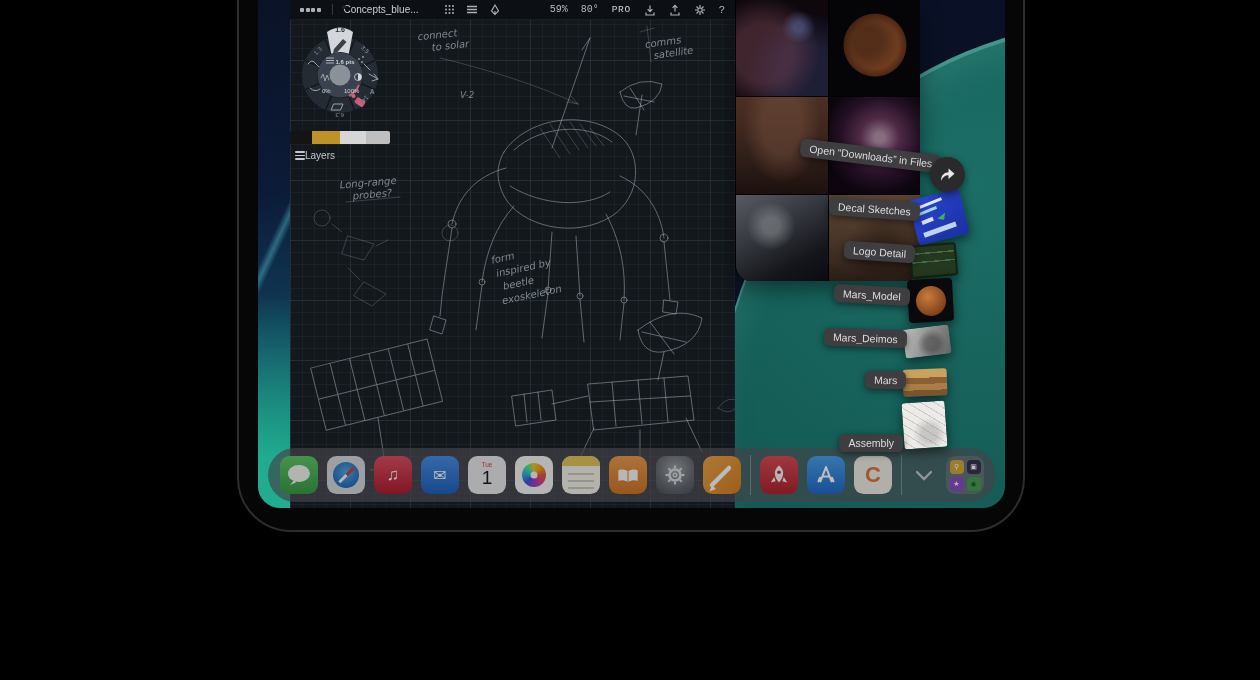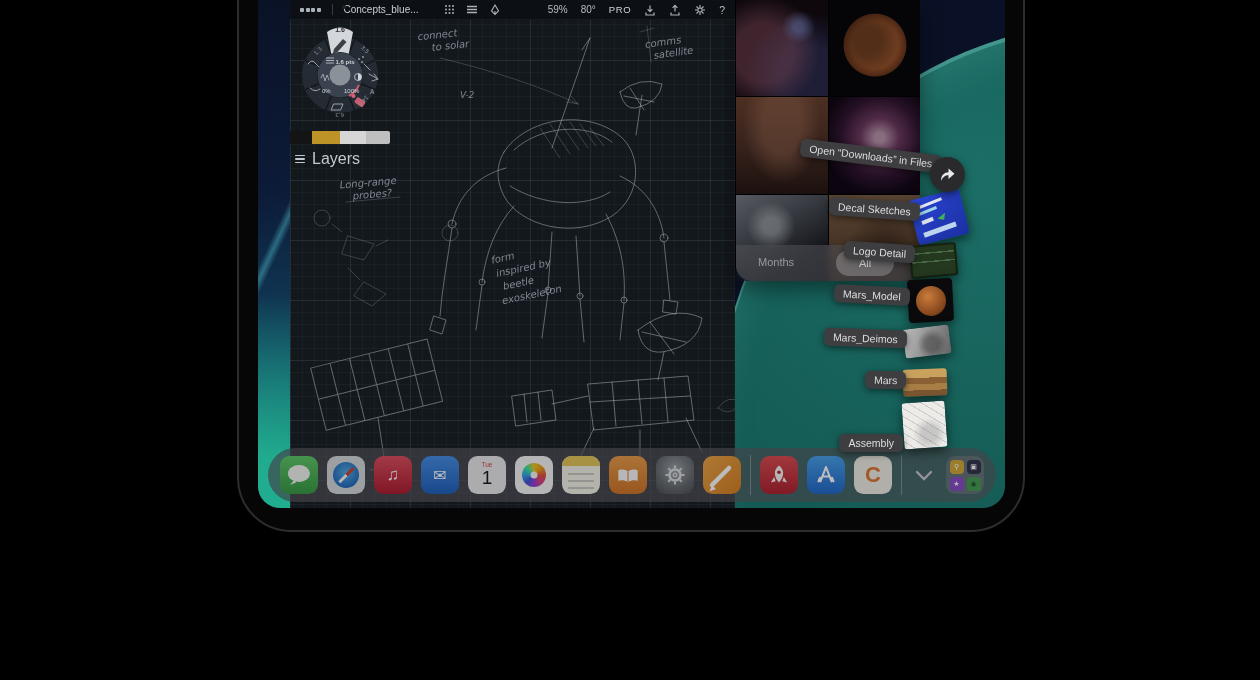--- a/index.html
+++ b/index.html
@@ -38,41 +38,41 @@
     background-size:60px 60px,60px 60px,12px 12px,12px 12px; }
   .c-toolbar { position:absolute; left:0; top:0; right:0; height:20px;
     background:rgba(12,16,20,.92); border-bottom:1px solid rgba(255,255,255,.05);
     display:flex; align-items:center; padding:0 10px; gap:11px;
     font-size:10px; color:#b6bcc3; z-index:6; }
   .c-title { color:#c8ced4; font-size:10px; }
   .tb-sep { width:1px; height:11px; background:rgba(255,255,255,.18); }
   .appgrid { display:grid; grid-template-columns:4px 4px; gap:1.5px; }
   .appgrid i { width:4px; height:4px; background:#aab1b8; border-radius:1px; }
   .tb-ico { display:inline-flex; align-items:center; }
-  .tb-right { margin-left:auto; display:flex; align-items:center; gap:13px; }
+  .tb-right { margin-left:auto; display:flex; align-items:center; gap:13px;font-family:Liberation Mono, monospace; }
   .pro { letter-spacing:.6px; color:#cfd4da; font-size:9.5px;text-align:center; }
   .q { font-size:10.5px; color:#b6bcc3; }
 
   .sketch { position:absolute; left:0; top:0; z-index:2; }
   .sk { stroke:#aeb8c2; stroke-opacity:.5; fill:none; stroke-width:1; stroke-linecap:round; stroke-linejoin:round; }
   .sk2 { stroke:#aeb8c2; stroke-opacity:.32; fill:none; stroke-width:.8; stroke-linecap:round; }
   .hand { font-family:"DejaVu Sans",sans-serif; font-style:italic; font-size:10px; fill:#99a3ad; fill-opacity:.8; }
   .hand-s { font-size:9px; }
 
   .wheel { position:absolute; left:6px; top:18px; z-index:7; }
   .ringtxt { font-size:5.5px; fill:#8d959d; font-family:"DejaVu Sans",sans-serif; }
   .glyph { stroke:#9aa2aa; stroke-width:1; fill:none; stroke-linecap:round; }
 
   .swatches { position:absolute; left:0px; top:131px; height:13px; display:flex; z-index:7;
     border-radius:2px; overflow:hidden; }
   .swatches .sw { height:13px; }
   .sw-dot { position:absolute; left:52px; top:5px; width:3.5px; height:3.5px; border-radius:50%; background:#222; z-index:8; }
 
-  .layers { position:absolute; left:5px; top:150px; display:flex; align-items:center; gap:7px;
-    color:#c2c8cd; font-size:16px; z-index:7; }
+  .layers { position:absolute; left:5px; top:150px; display:flex; align-items:center; 
+    color:#c2c8cd; font-size:10px; z-index:7; }
   .burger { display:flex; flex-direction:column; gap:2px; }
   .burger i { width:10px; height:1.5px; background:#c2c8cd; border-radius:1px; }
 
   
   .photos { position:absolute; left:477px; top:0; width:185px; height:281px;
     border-radius:0 0 16px 16px; overflow:hidden; background:#000;
     border-left:1px solid #000; box-shadow:0 8px 22px rgba(0,0,0,.45); z-index:5; }
   .pgrid { position:absolute; inset:0; display:grid; grid-template-columns:92px 92px; grid-template-rows:96px 97px 88px; gap:1px; }
   .ph { position:relative; }
   .ph::after { content:""; position:absolute; inset:0; background:rgba(4,5,9,.40); }
@@ -387,26 +387,20 @@
 
       <div class="photos">
         <div class="pgrid">
           <div class="ph ph-nebula"></div>
           <div class="ph ph-marsplanet"></div>
           <div class="ph ph-marssurface"></div>
           <div class="ph ph-orion"></div>
           <div class="ph ph-voyager"></div>
           <div class="ph ph-rover"></div>
         </div>
-        <div class="segbar">
-          <span class="seg-months">Months</span>
-          <span class="seg-pill">
-            <span class="seg-all">All</span>
-          </span>
-        </div>
       </div>
 
       <span class="dlabel" style="right:63px;top:147px;transform:rotate(7deg)">Open “Downloads” in Files</span>
       <div class="share-btn">
         <svg width="17" height="15" viewBox="0 0 17 15">
           <path d="M2 14 C2 8 5.5 5.5 9.5 5.3 L9.5 1.5 L15.5 6.8 L9.5 12 L9.5 8.3 C6 8.4 3.8 10 2 14 Z" fill="#e9e9eb"></path>
         </svg>
       </div>
 
       <span class="dlabel" style="right:85px;top:200px;transform:rotate(4deg)">Decal Sketches</span>

